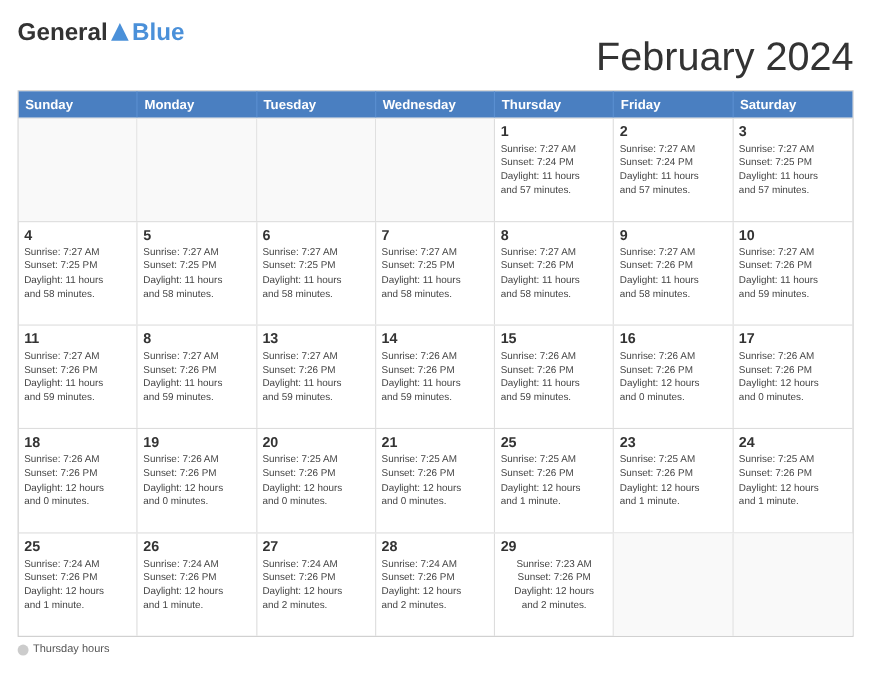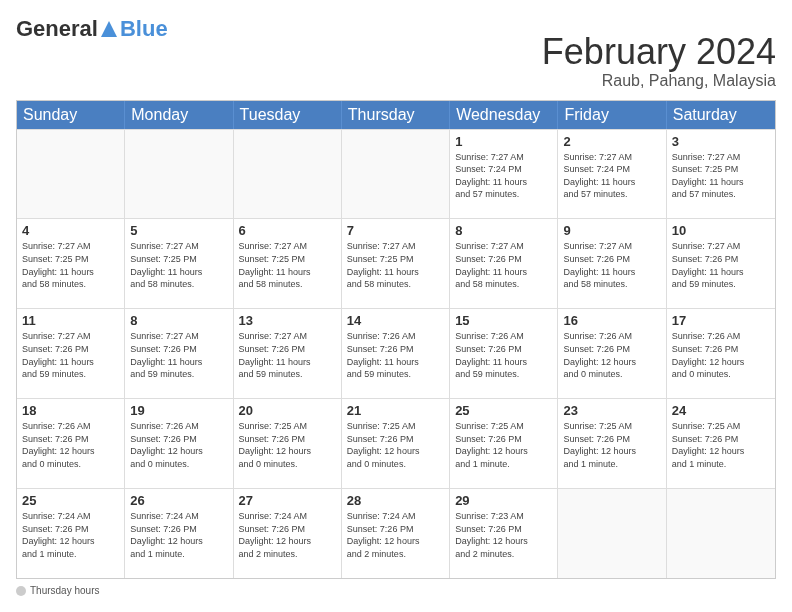--- a/index.html
+++ b/index.html
@@ -55,22 +55,22 @@
       flex-direction: column;
       border: 1px solid #ccc;
     }
     .cal-header {
       display: grid;
       grid-template-columns: repeat(7, 1fr);
       background: #4a7fc1;
     }
     .cal-header-cell {
       color: #fff;
-      font-weight: normal;
-      font-size: 16px;
+      font-weight: bold;
+      font-size: 12px;
       padding: 5px 6px;
       border-right: 1px solid #5a8fd1;
     }
     .cal-header-cell:last-child {
       border-right: none;
     }
     .cal-body {
       flex: 1;
       display: flex;
       flex-direction: column;
@@ -133,31 +133,30 @@
         <span>General</span>
           <svg width="20" height="20" viewBox="0 0 20 20" style="display:inline-block;vertical-align:middle;margin:0 1px;">
           <polygon points="10,2 18,18 2,18" fill="#4a90d9"></polygon>
         </svg>
         <br>
         <span style="color:#4a90d9;font-size:22px;font-weight:bold;">Blue</span>
       </div>
     </div>
     <div class="title-section">
       <div class="month-title">February 2024</div>
-      <div class="location">Raub, Pahang, Malaysia</div>
     </div>
   </div>
 
   <div class="calendar">
     <div class="cal-header">
       <div class="cal-header-cell">Sunday</div>
       <div class="cal-header-cell">Monday</div>
       <div class="cal-header-cell">Tuesday</div>
+      <div class="cal-header-cell">Wednesday</div>
       <div class="cal-header-cell">Thursday</div>
-      <div class="cal-header-cell">Wednesday</div>
       <div class="cal-header-cell">Friday</div>
       <div class="cal-header-cell">Saturday</div>
     </div>
     <div class="cal-body" id="cal-body">
     <div class="cal-row">
           <div class="cal-cell empty"></div>
           <div class="cal-cell empty"></div>
           <div class="cal-cell empty"></div>
           <div class="cal-cell empty"></div>
           <div class="cal-cell">
@@ -359,21 +358,21 @@
           </div>
           <div class="cal-cell">
             <span class="day-num">28</span>
             <div class="day-info" style="white-space: pre-line;">Sunrise: 7:24 AM
 Sunset: 7:26 PM
 Daylight: 12 hours
 and 2 minutes.</div>
           </div>
           <div class="cal-cell">
             <span class="day-num">29</span>
-            <div class="day-info" style="white-space: pre-line;">Sunrise: 7:23 AM
+            <div class="day-info" style="white-space: pre-line; text-align: center;">Sunrise: 7:23 AM
 Sunset: 7:26 PM
 Daylight: 12 hours
 and 2 minutes.</div>
           </div>
           <div class="cal-cell empty"></div>
           <div class="cal-cell empty"></div>
         </div>
       </div>
   </div>
 

